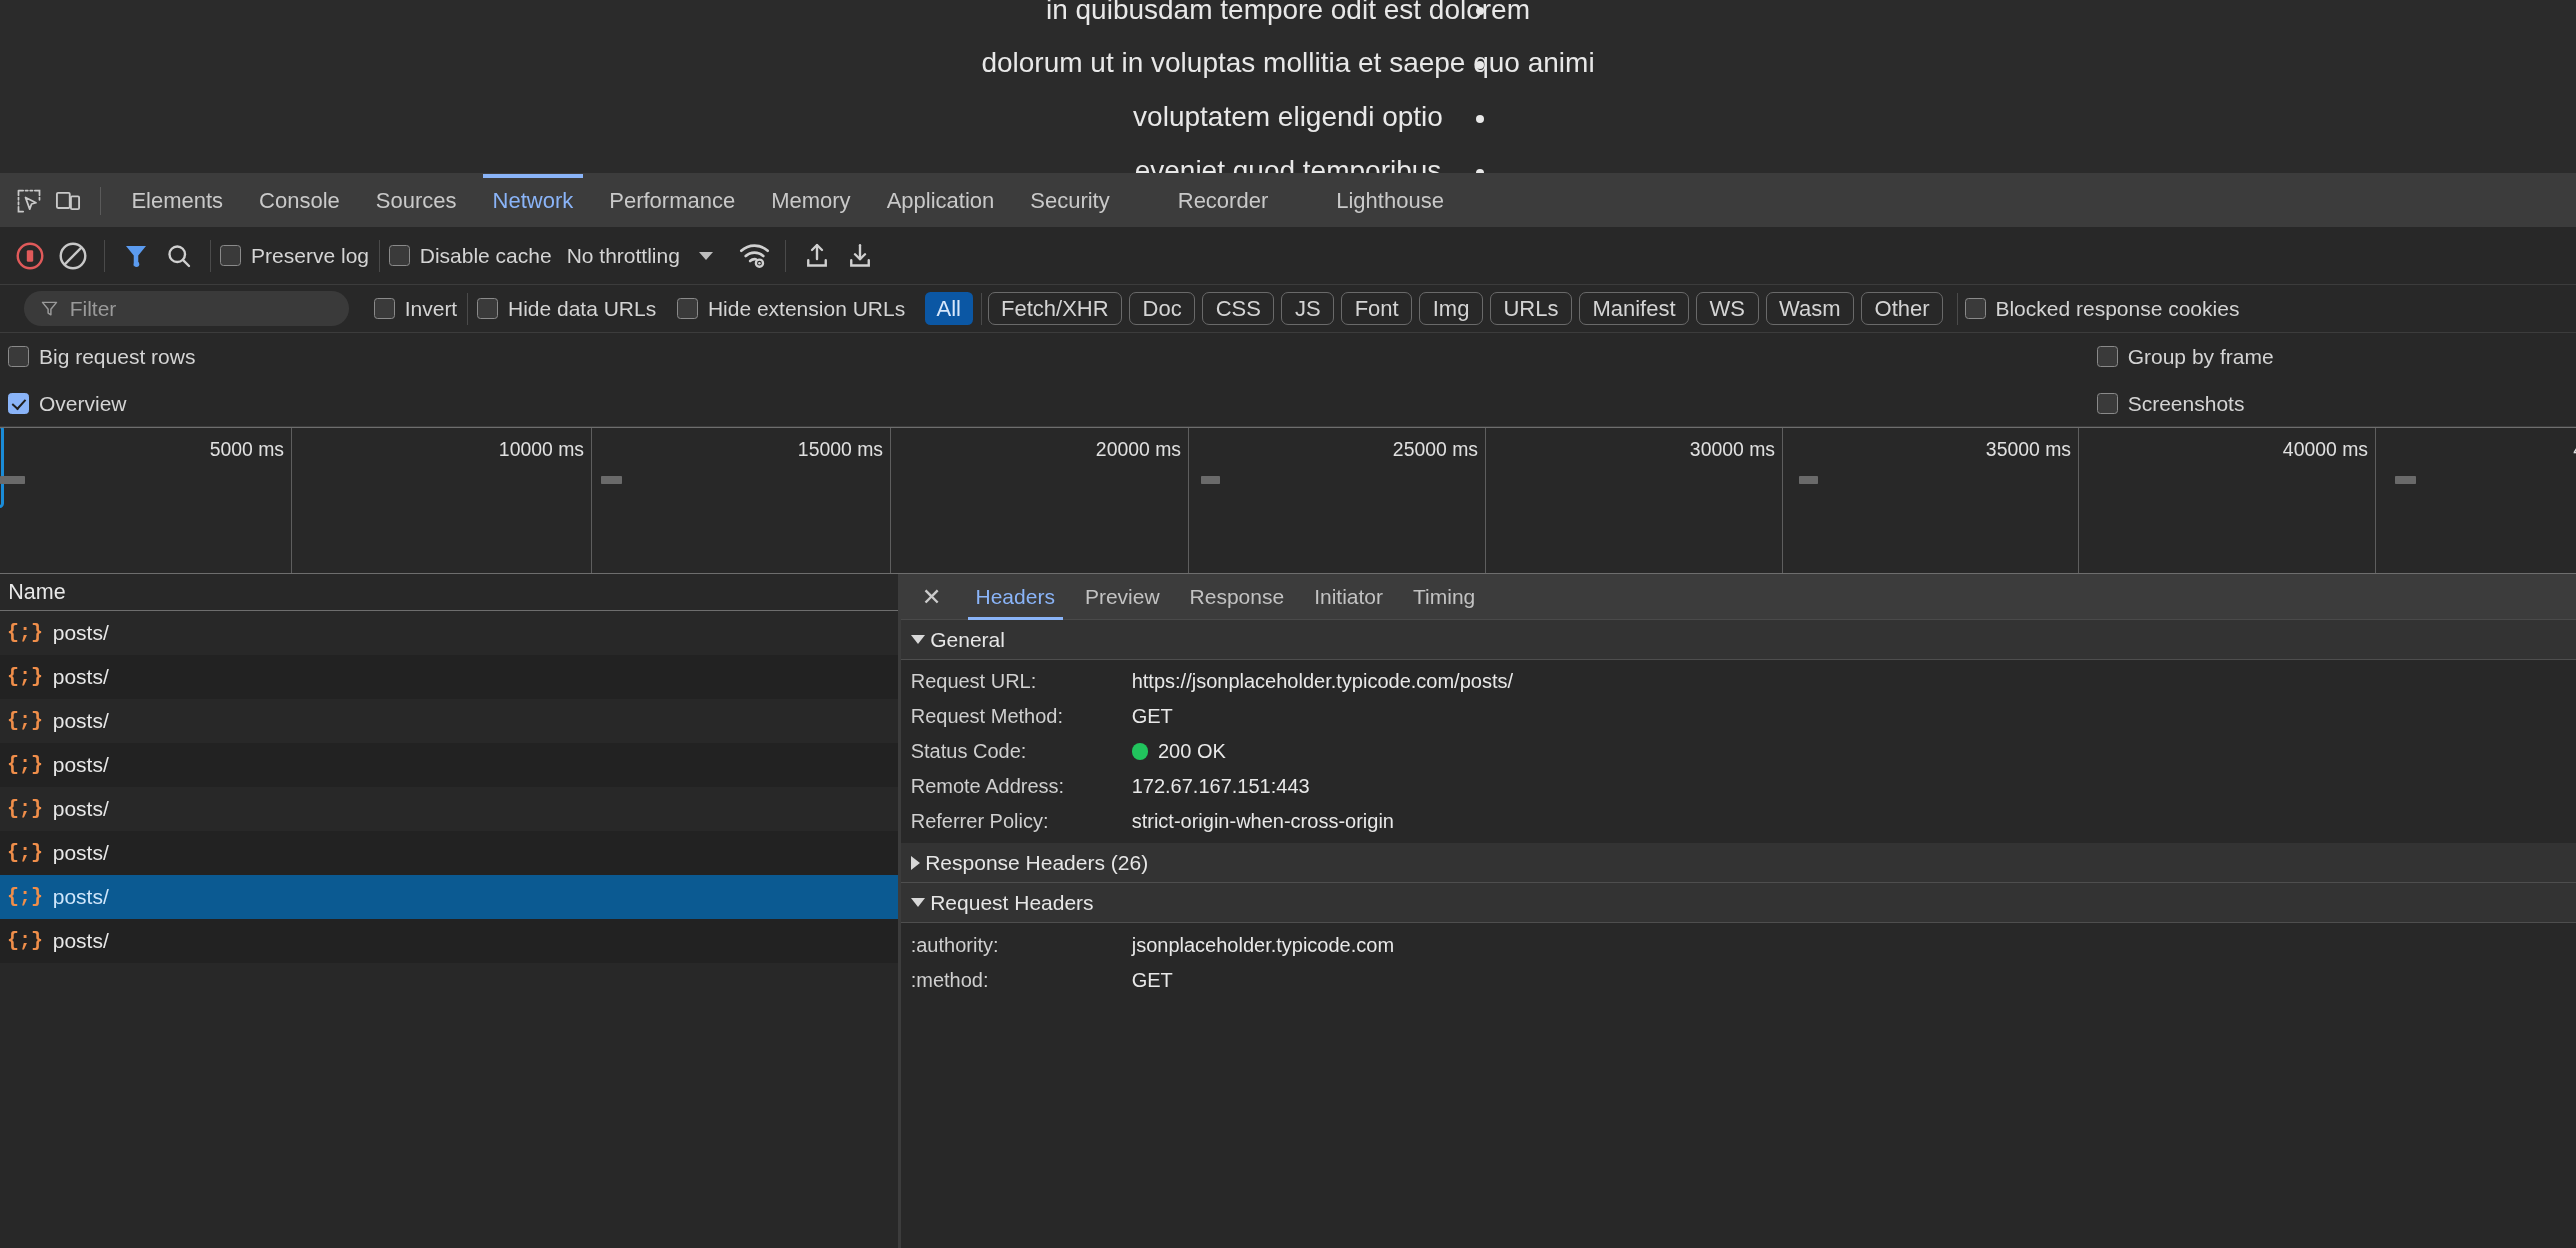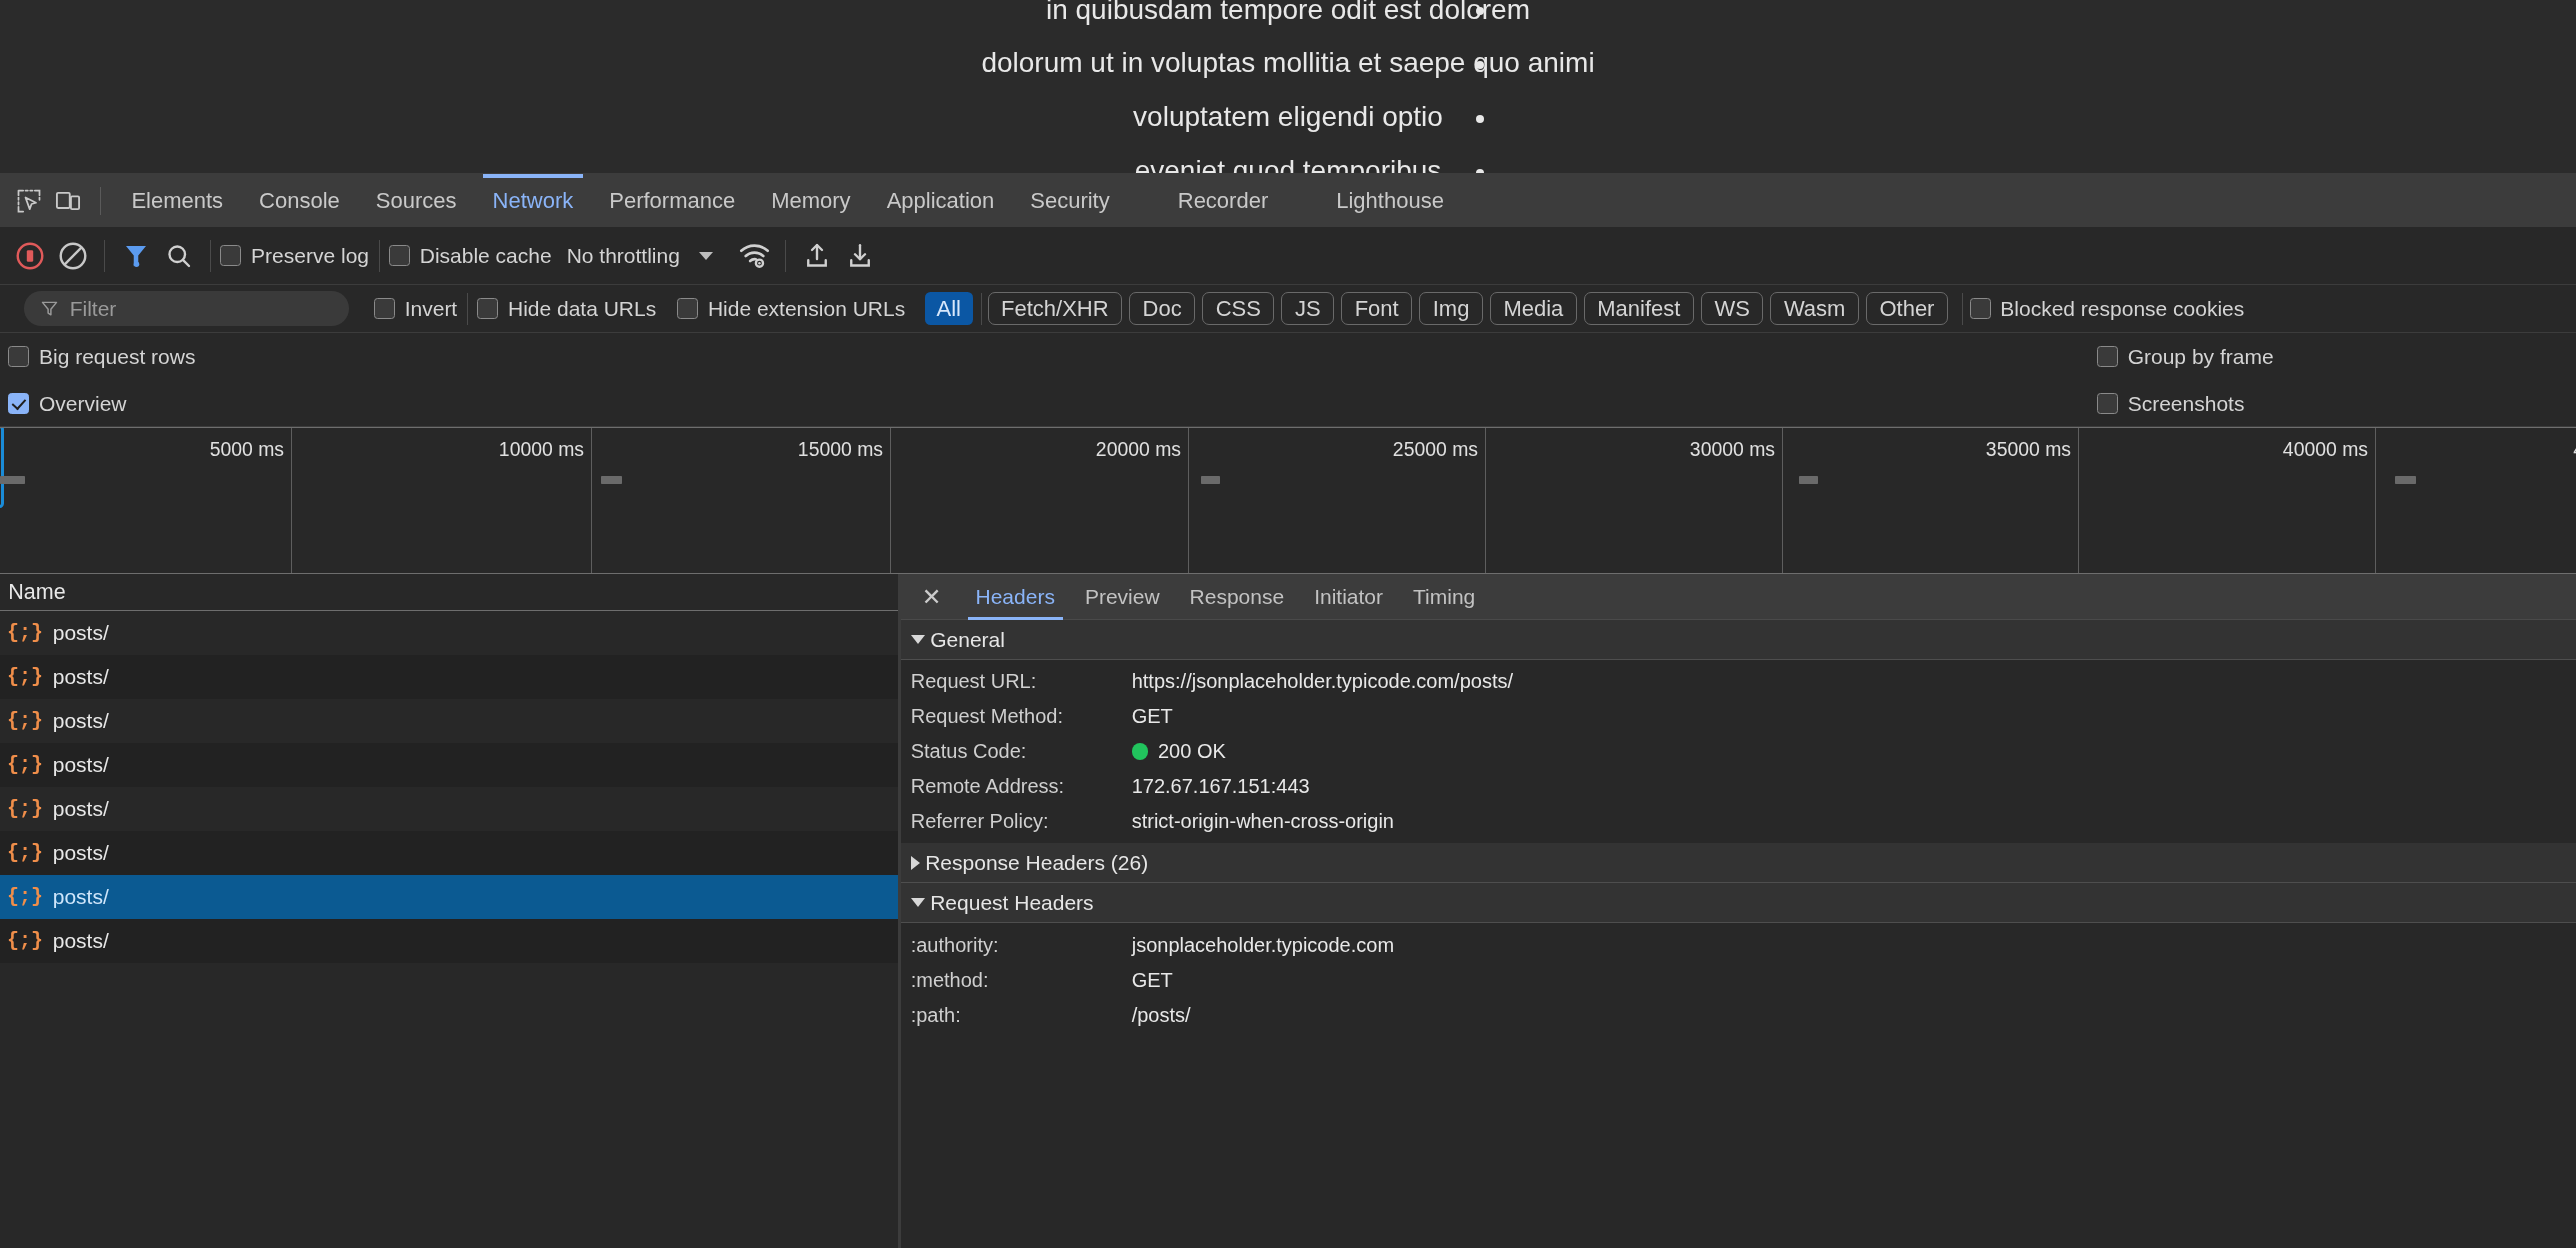--- a/index.html
+++ b/index.html
@@ -362,21 +362,21 @@
 
       <div style="width:19.4px;flex:none"></div>
       <div class="chip all">All</div>
       <div class="vsep" style="margin:0 5.5px"></div>
       <div class="chip">Fetch/XHR</div>
       <div class="chip">Doc</div>
       <div class="chip">CSS</div>
       <div class="chip">JS</div>
       <div class="chip">Font</div>
       <div class="chip">Img</div>
-      <div class="chip">Media</div>
+      <div class="chip">URLs</div>
       <div class="chip">Manifest</div>
       <div class="chip">WS</div>
       <div class="chip">Wasm</div>
       <div class="chip">Other</div>
       <div class="vsep" style="margin:0 7px"></div>
       <div class="chk-wrap">
         <span class="chkbox"></span>
         <span class="chk-label">Blocked response cookies</span>
       </div>
     </div>
@@ -527,24 +527,20 @@
         </div>
         <div class="kv-list">
           <div class="kv">
             <span class="kv-k">:authority:</span>
             <span class="kv-v">jsonplaceholder.typicode.com</span>
           </div>
           <div class="kv">
             <span class="kv-k">:method:</span>
             <span class="kv-v">GET</span>
           </div>
-          <div class="kv">
-            <span class="kv-k">:path:</span>
-            <span class="kv-v">/posts/</span>
-          </div>
         </div>
 
       </div>
     </div>
 
   </div>
 </div>
 
 
 </body></html>

